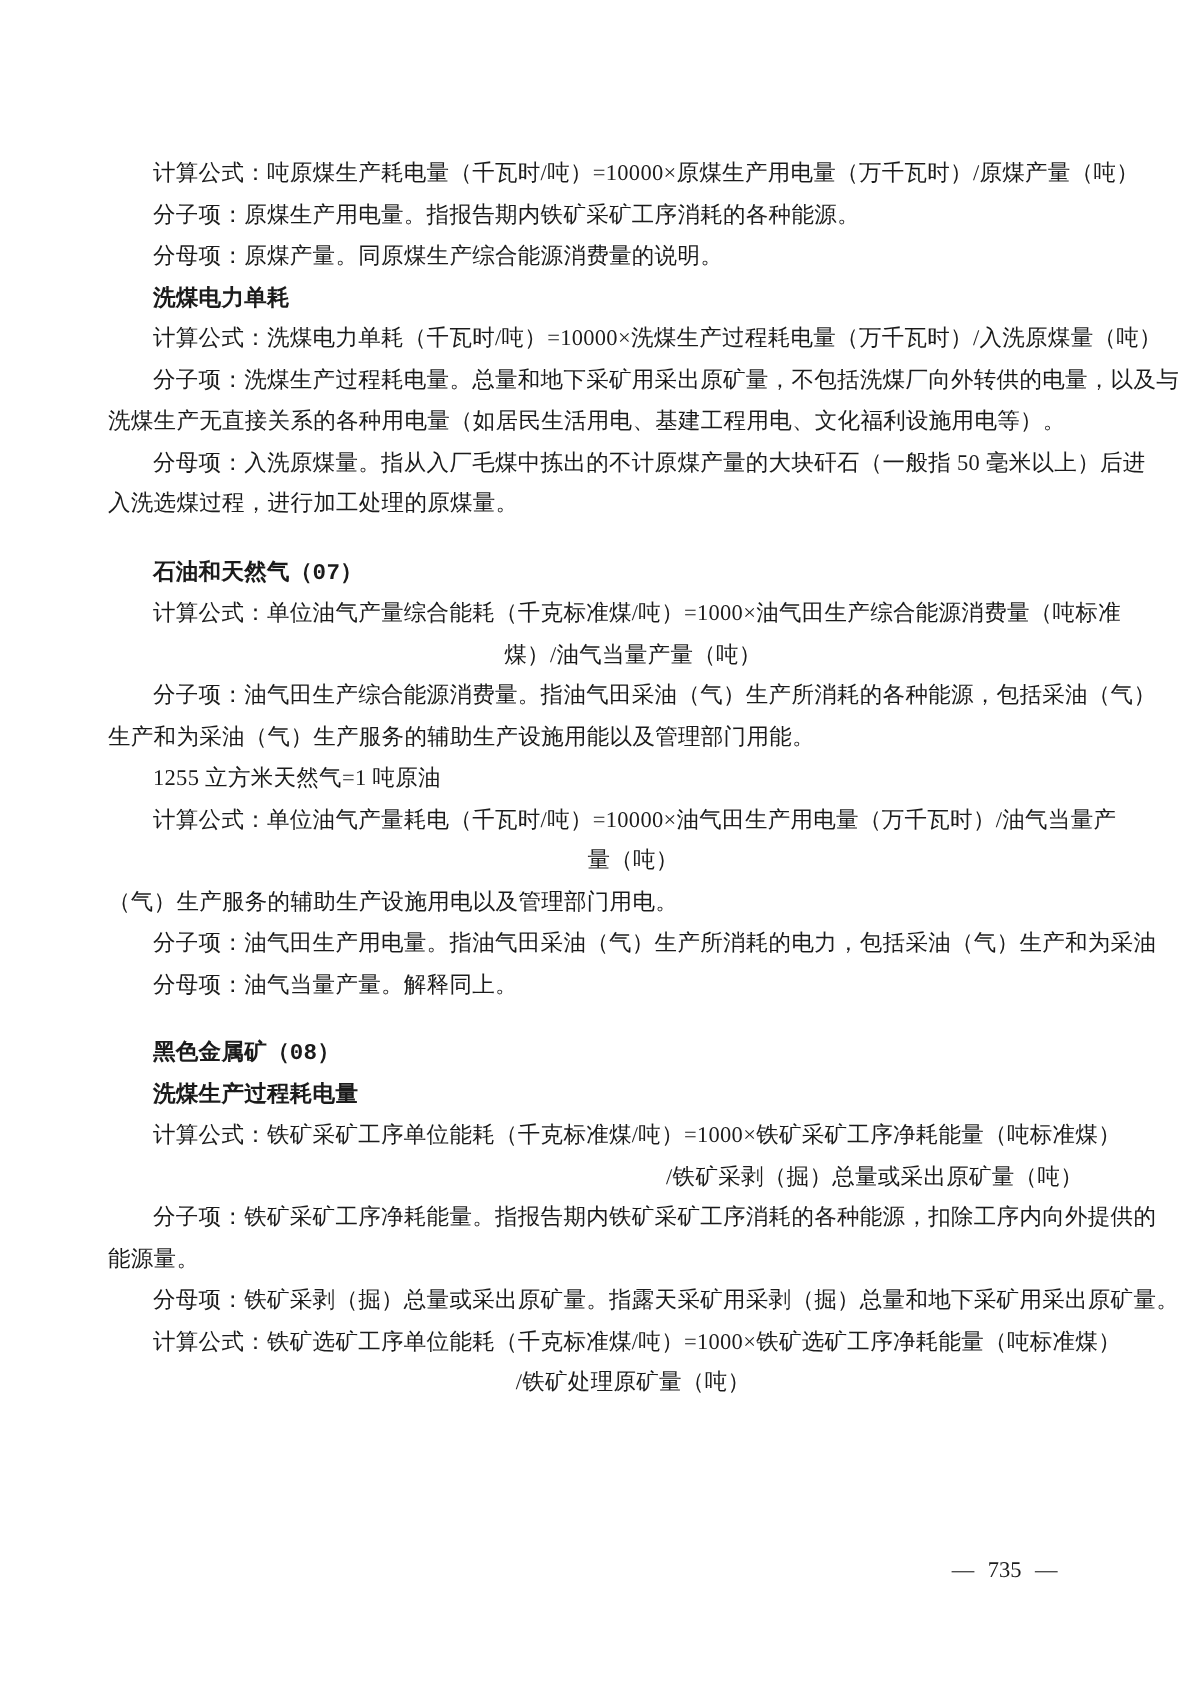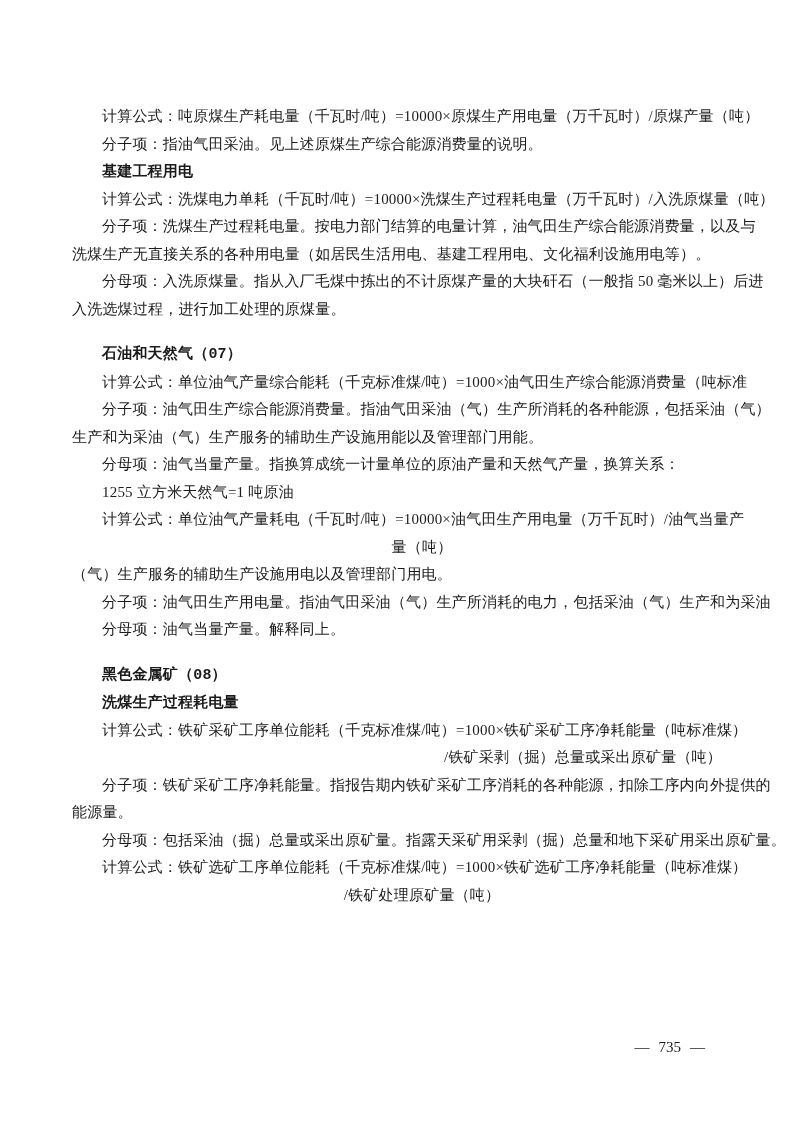--- a/index.html
+++ b/index.html
@@ -62,45 +62,46 @@
     color: #1b1b1b;
   }
 </style>
 </head>
 <body>
 
 <div class="page">
   <div class="content">
 
   <div class="line indent">计算公式：吨原煤生产耗电量（千瓦时/吨）=10000×原煤生产用电量（万千瓦时）/原煤产量（吨）</div>
-      <div class="line indent">分子项：指油气田采油。见上述原煤生产综合能源消费量的说明。</div>
-      <div class="line heading">基建工程用电</div>
+      <div class="line indent">分子项：原煤生产用电量。指报告期内铁矿采矿工序消耗的各种能源。</div>
+      <div class="line indent">分母项：原煤产量。同原煤生产综合能源消费量的说明。</div>
+      <div class="line heading">洗煤电力单耗</div>
       <div class="line indent">计算公式：洗煤电力单耗（千瓦时/吨）=10000×洗煤生产过程耗电量（万千瓦时）/入洗原煤量（吨）</div>
-      <div class="line indent">分子项：洗煤生产过程耗电量。按电力部门结算的电量计算，油气田生产综合能源消费量，以及与</div>
+      <div class="line indent">分子项：洗煤生产过程耗电量。总量和地下采矿用采出原矿量，不包括洗煤厂向外转供的电量，以及与</div>
       <div class="line">洗煤生产无直接关系的各种用电量（如居民生活用电、基建工程用电、文化福利设施用电等）。</div>
       <div class="line indent">分母项：入洗原煤量。指从入厂毛煤中拣出的不计原煤产量的大块矸石（一般指 50 毫米以上）后进</div>
       <div class="line">入洗选煤过程，进行加工处理的原煤量。</div>
       <div class="line heading section-gap">石油和天然气（07）</div>
       <div class="line indent">计算公式：单位油气产量综合能耗（千克标准煤/吨）=1000×油气田生产综合能源消费量（吨标准</div>
+      <div class="line cont-center">煤）/油气当量产量（吨）</div>
       <div class="line indent">分子项：油气田生产综合能源消费量。指油气田采油（气）生产所消耗的各种能源，包括采油（气）</div>
       <div class="line">生产和为采油（气）生产服务的辅助生产设施用能以及管理部门用能。</div>
-      <div class="line indent">分母项：油气当量产量。指换算成统一计量单位的原油产量和天然气产量，换算关系：</div>
       <div class="line indent">1255 立方米天然气=1 吨原油</div>
       <div class="line indent">计算公式：单位油气产量耗电（千瓦时/吨）=10000×油气田生产用电量（万千瓦时）/油气当量产</div>
       <div class="line cont-center">量（吨）</div>
       <div class="line">（气）生产服务的辅助生产设施用电以及管理部门用电。</div>
       <div class="line indent">分子项：油气田生产用电量。指油气田采油（气）生产所消耗的电力，包括采油（气）生产和为采油</div>
       <div class="line indent">分母项：油气当量产量。解释同上。</div>
       <div class="line heading section-gap">黑色金属矿（08）</div>
       <div class="line heading">洗煤生产过程耗电量</div>
       <div class="line indent">计算公式：铁矿采矿工序单位能耗（千克标准煤/吨）=1000×铁矿采矿工序净耗能量（吨标准煤）</div>
       <div class="line cont-right">/铁矿采剥（掘）总量或采出原矿量（吨）</div>
       <div class="line indent">分子项：铁矿采矿工序净耗能量。指报告期内铁矿采矿工序消耗的各种能源，扣除工序内向外提供的</div>
       <div class="line">能源量。</div>
-      <div class="line indent">分母项：包括采油（掘）总量或采出原矿量。指露天采矿用采剥（掘）总量和地下采矿用采出原矿量。</div>
+      <div class="line indent">分母项：铁矿采剥（掘）总量或采出原矿量。指露天采矿用采剥（掘）总量和地下采矿用采出原矿量。</div>
       <div class="line indent">计算公式：铁矿选矿工序单位能耗（千克标准煤/吨）=1000×铁矿选矿工序净耗能量（吨标准煤）</div>
       <div class="line cont-center">/铁矿处理原矿量（吨）</div>
     </div>
   <div class="footer">
     <span>—</span>
     <span>735</span>
     <span>—</span>
   </div>
 </div>
 

